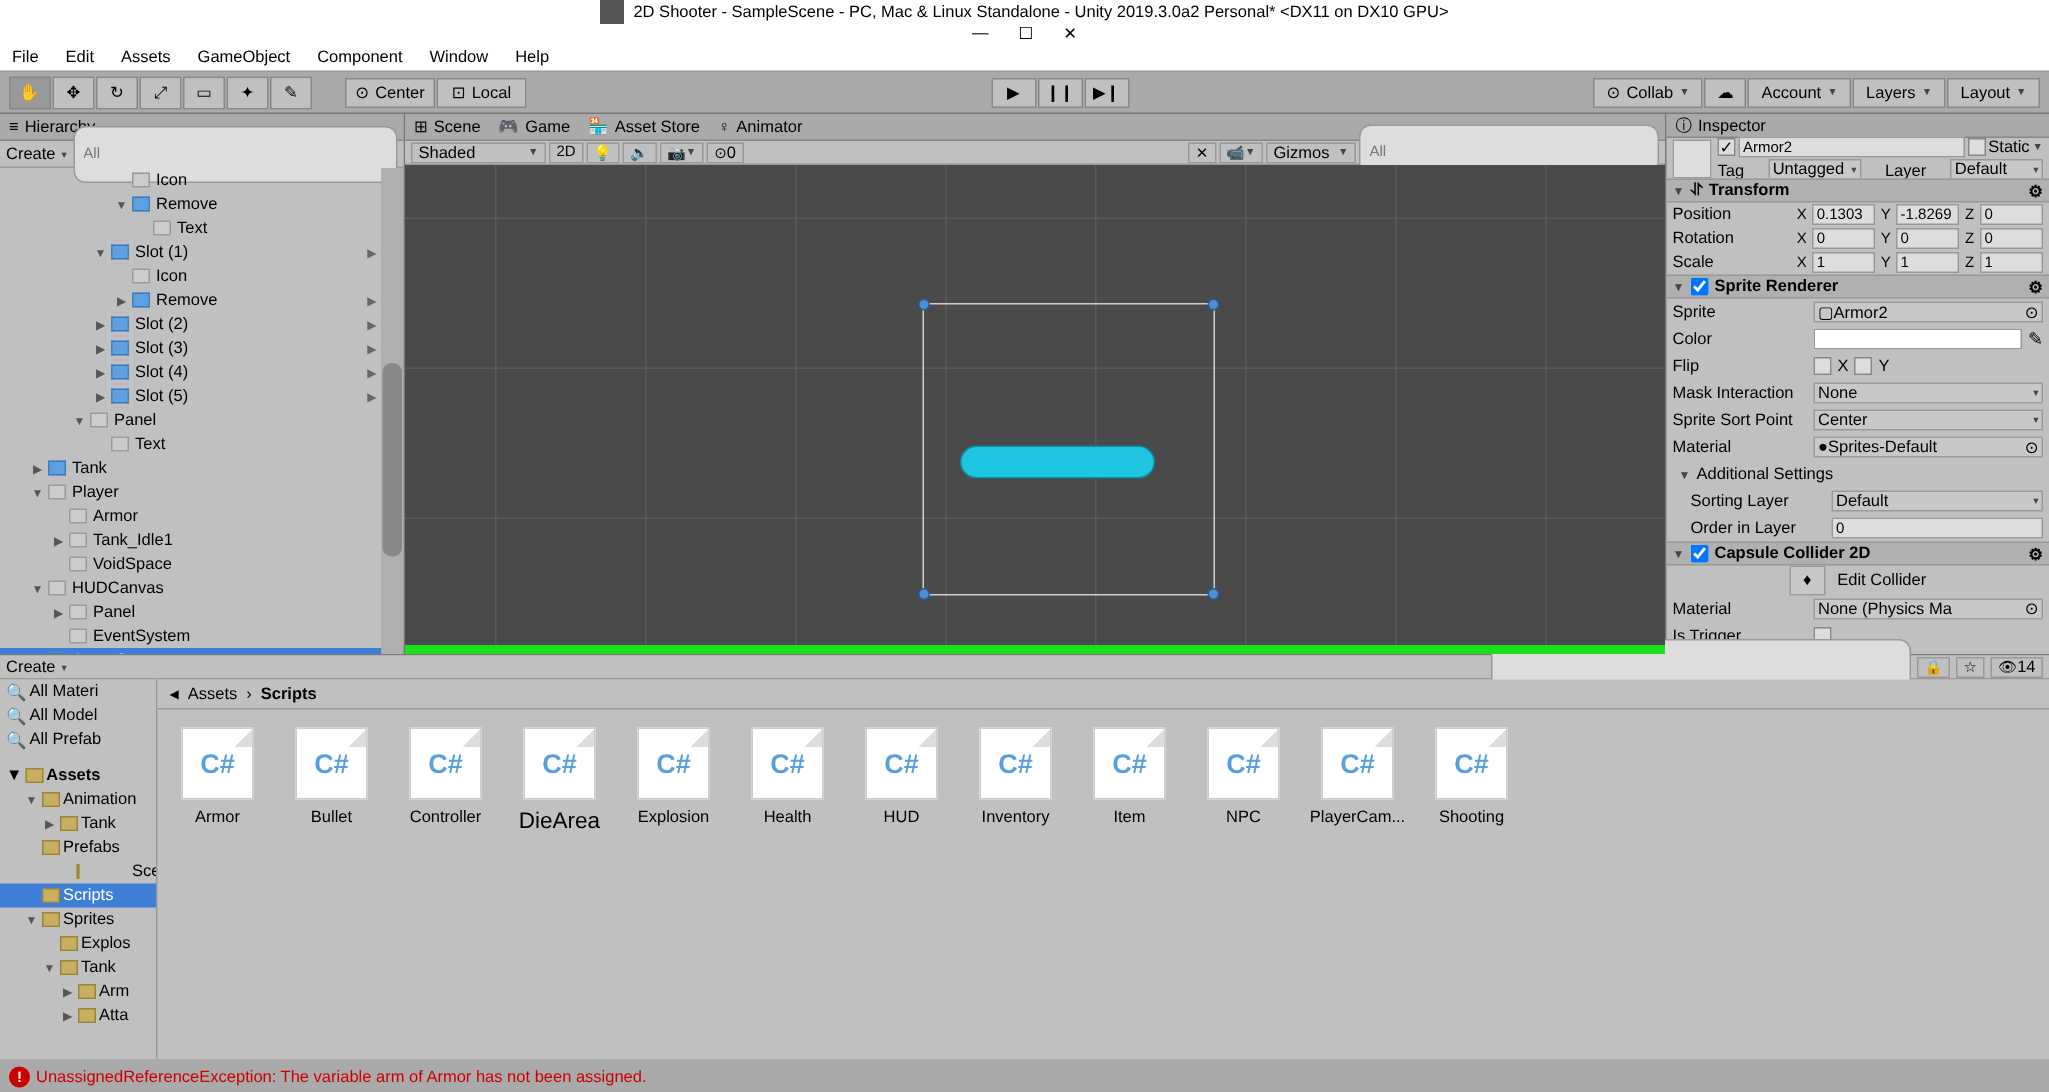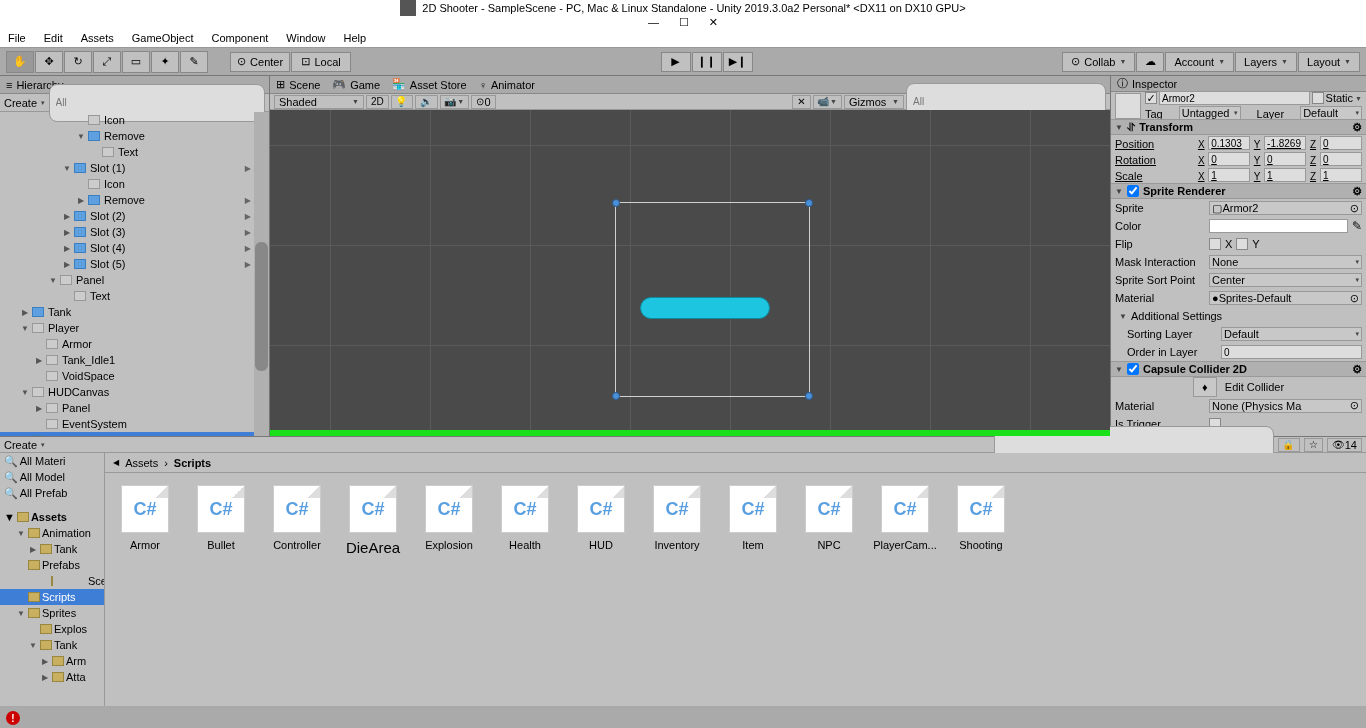--- a/index.html
+++ b/index.html
@@ -43,21 +43,21 @@
 .capsule { position:absolute; background:#1dc5e0; border:1px solid #0e8a9e; border-radius:12px; }
 .greenbar { position:absolute; bottom:0; left:0; right:0; height:6px; background:#1ae01a; }
 .inspector-panel { width:256px; background:#c0c0c0; display:flex; flex-direction:column; border-left:1px solid #777; overflow:hidden; }
 .insp-row { display:flex; align-items:center; padding:1px 4px; gap:4px; min-height:18px; }
 .insp-label { width:90px; font-size:11px; }
 .insp-input { flex:1; height:14px; background:#ddd; border:1px solid #999; padding:0 2px; font-size:10px; }
 .insp-select { flex:1; height:14px; background:#c8c8c8; border:1px solid #999; padding:0 2px; font-size:10px; display:flex; align-items:center; justify-content:space-between; }
 .comp-header { height:18px; background:#b0b0b0; display:flex; align-items:center; padding:0 4px; gap:4px; border-top:1px solid #999; border-bottom:1px solid #999; font-weight:bold; }
 .comp-arrow { font-size:8px; color:#444; width:8px; }
 .comp-check { width:12px; height:12px; }
-.vec-row { display:flex; align-items:flex-end; gap:2px; padding:1px 4px;text-decoration:underline; }
+.vec-row { display:flex; align-items:center; gap:2px; padding:1px 4px; }
 .vec-label-main { width:80px; font-size:11px; }
 .vec-axis { width:10px; text-align:center; font-size:10px; }
 .vec-input { width:42px; height:14px; background:#ddd; border:1px solid #999; padding:0 2px; font-size:10px; }
 .bottom-panels { display:flex; height:270px; border-top:1px solid #777; }
 .project-panel { flex:1; background:#c0c0c0; display:flex; flex-direction:column; }
 .proj-tabs { height:18px; background:#aaa; display:flex; align-items:center; padding:0 6px; gap:18px; border-bottom:1px solid #888; }
 .proj-toolbar { height:16px; background:#c0c0c0; display:flex; align-items:center; padding:0 4px; gap:4px; border-bottom:1px solid #999; }
 .proj-body { flex:1; display:flex; }
 .proj-tree { width:105px; background:#c0c0c0; border-right:1px solid #999; overflow:hidden; }
 .proj-tree-item { height:16px; display:flex; align-items:center; padding-left:4px; gap:2px; font-size:11px; }
@@ -652,13 +652,14 @@
               <div class="slider-thumb"></div>
             </div>
         </div>
       </div>
     </div>
   </div>
 </div>
 
 <div class="statusbar">
   <div class="error-icon">!</div>
+  <span>UnassignedReferenceException: The variable arm of Armor has not been assigned.</span>
 </div>
 
 </body></html>

